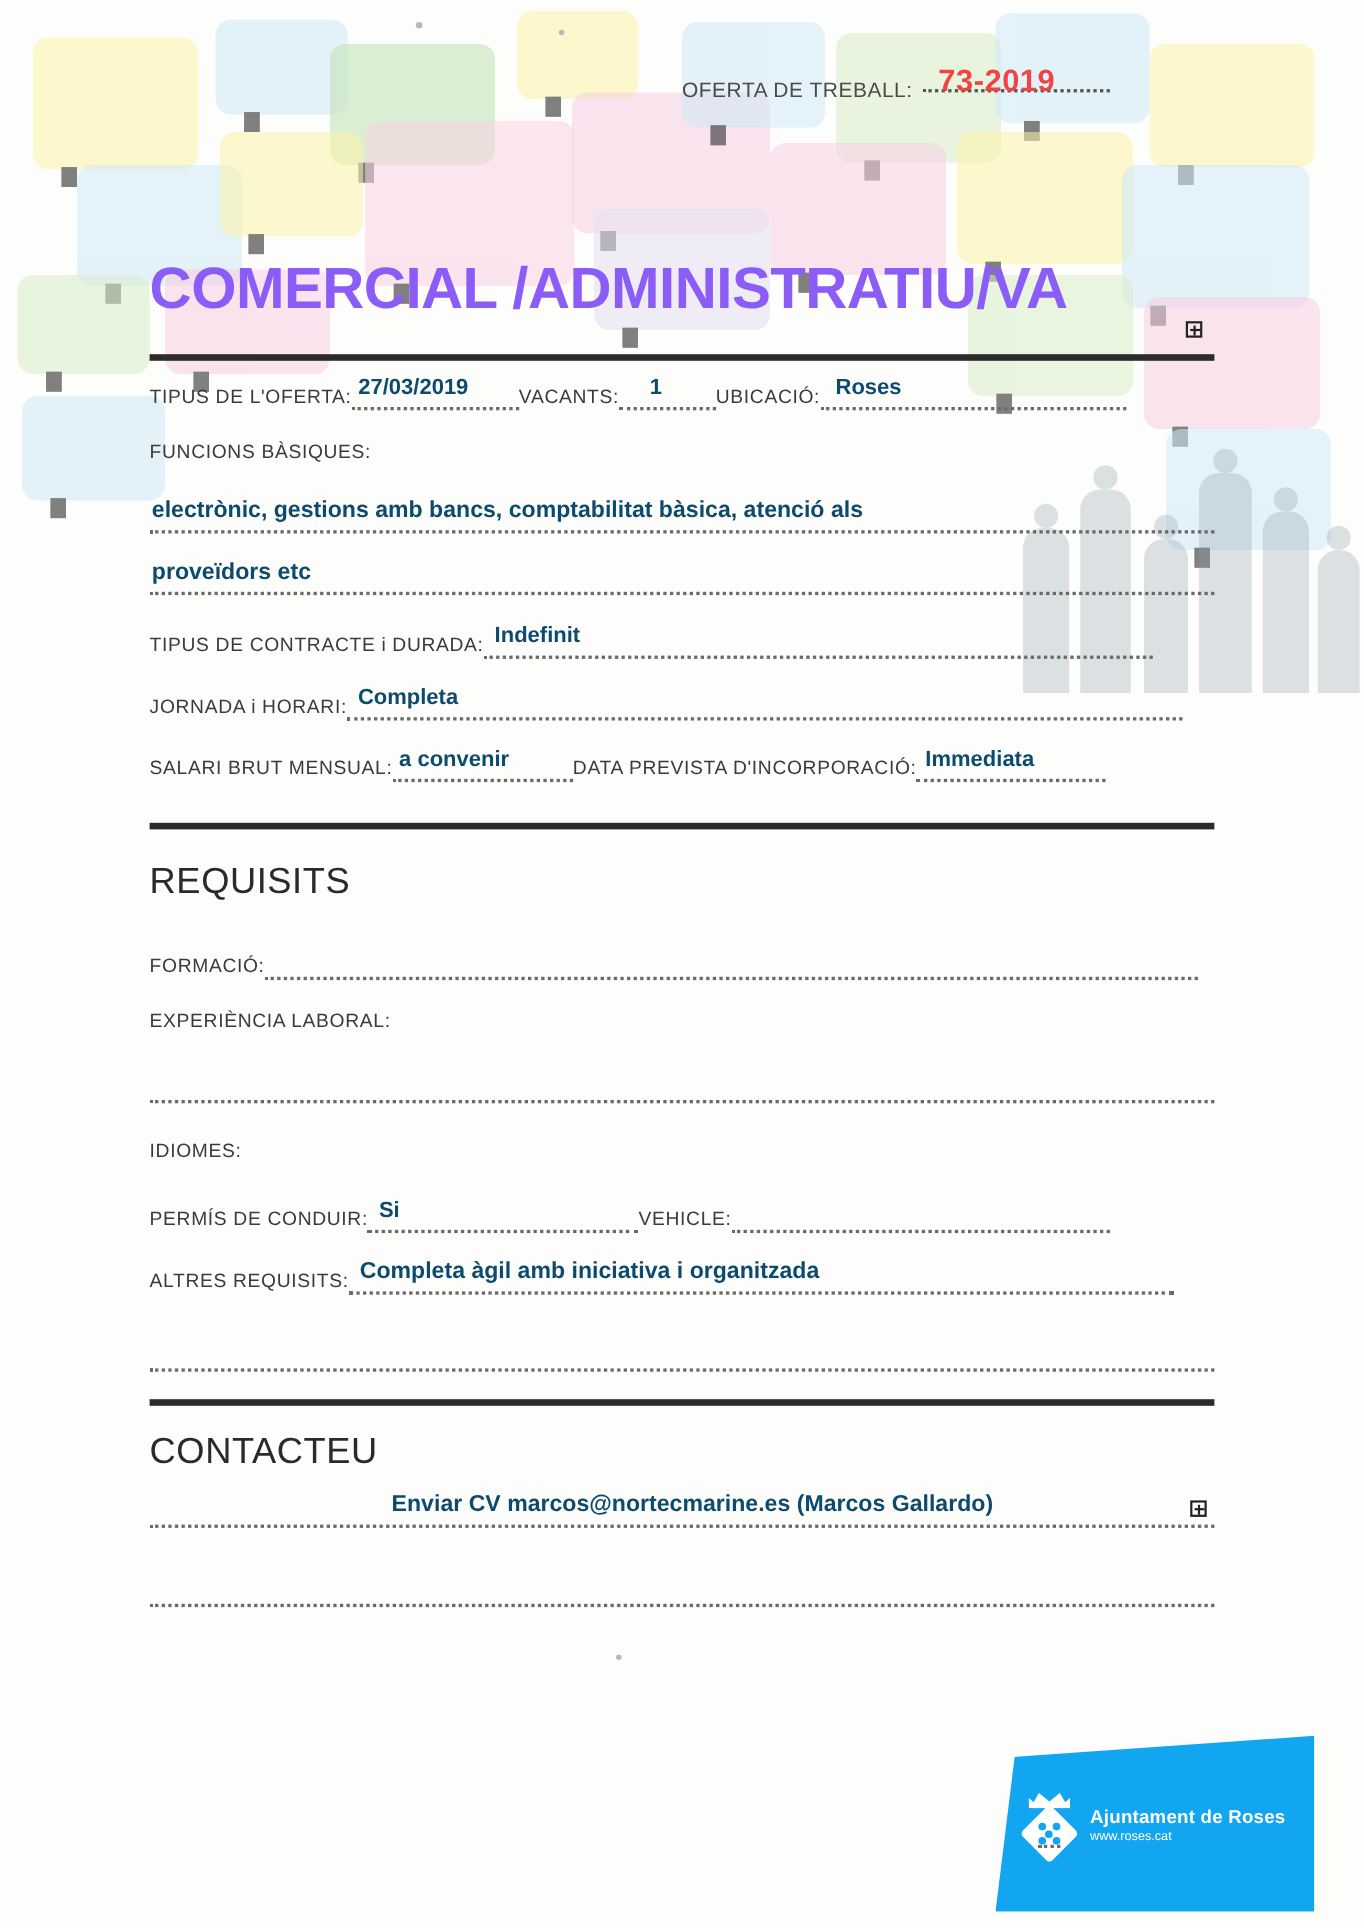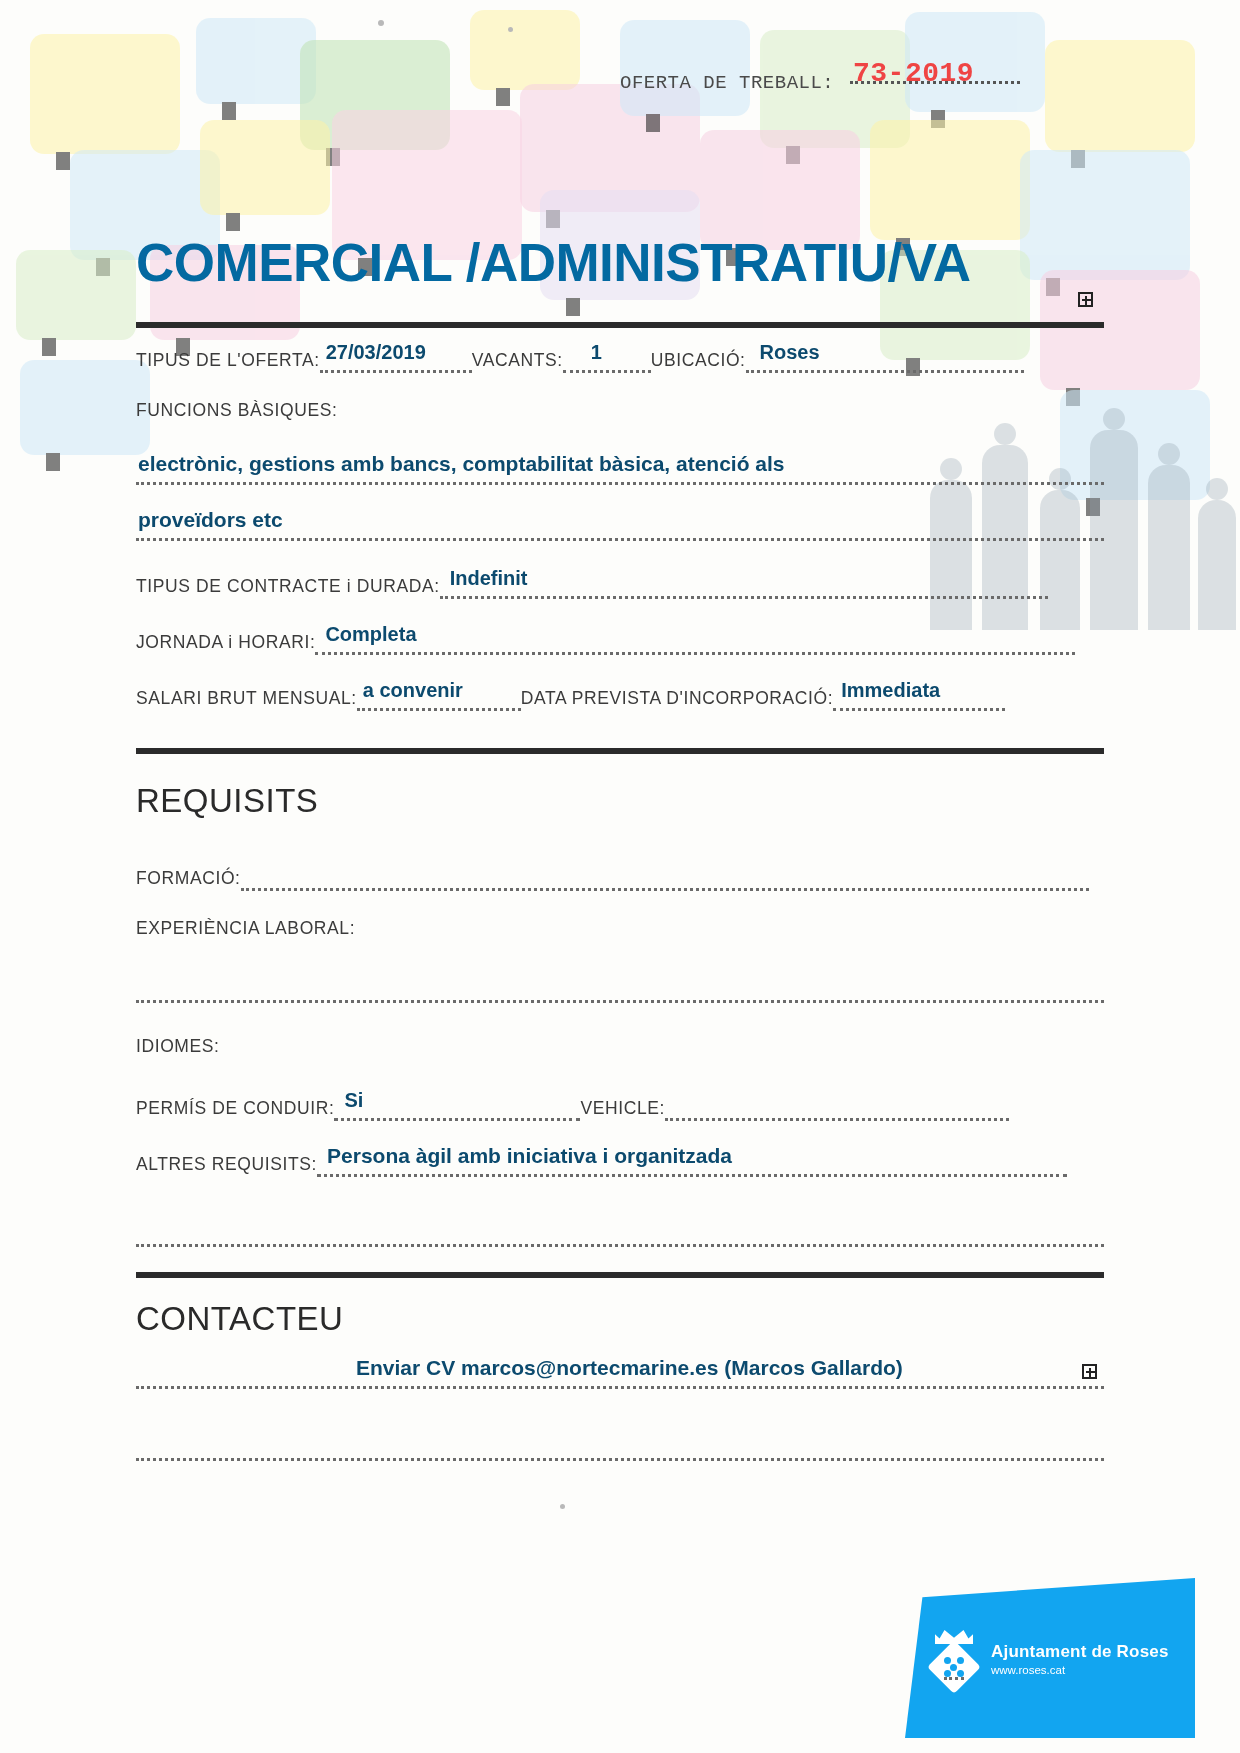--- a/index.html
+++ b/index.html
@@ -76,21 +76,20 @@
   }
   .offer-no {
     position: absolute;
     top: 72px;
     left: 620px;
     width: 420px;
     font-size: 19px;
     letter-spacing: 0.5px;
     color: #4a4a4a;
     white-space: nowrap;
-    font-family: Liberation Mono, monospace;
   }
   .offer-no .lbl { font-weight: 400; }
   .offer-no .val {
     font-weight: bold;
     color: #ef4444;
     font-size: 28px;
     margin-left: 8px;
   }
   .offer-no .dotted {
     display: inline-block;
@@ -101,21 +100,21 @@
   }
 
   h1.title {
     position: absolute;
     top: 232px;
     left: 136px;
     margin: 0;
     font-size: 53px;
     font-weight: bold;
     letter-spacing: -0.5px;
-    color: #0369a1;
+    color: #8b5cf6;
     white-space: nowrap;
   }
 
   .rule {
     position: absolute;
     left: 136px;
     width: 968px;
     height: 6px;
     background: #2b2b2b;
   }
@@ -386,21 +385,21 @@
       </span>
       <span class="lab">VEHICLE:</span>
       <span class="dots" style="width:344px;">
         <span class="hand" style="bottom:6px; left:10px;"></span>
       </span>
     </div>
 
     <div class="field-row" style="top:1148px;">
       <span class="lab">ALTRES REQUISITS:</span>
       <span class="dots" style="width:750px;">
-        <span class="hand big" style="bottom:6px; left:10px;">Persona àgil amb iniciativa i organitzada</span>
+        <span class="hand big" style="bottom:6px; left:10px;">Completa àgil amb iniciativa i organitzada</span>
       </span>
     </div>
     <div class="field-row" style="top:1218px;">
       <span class="dots" style="width:968px;">
         <span class="hand" style="bottom:6px; left:2px;"></span>
       </span>
     </div>
 
     <div class="rule" style="top:1272px;"></div>
 

